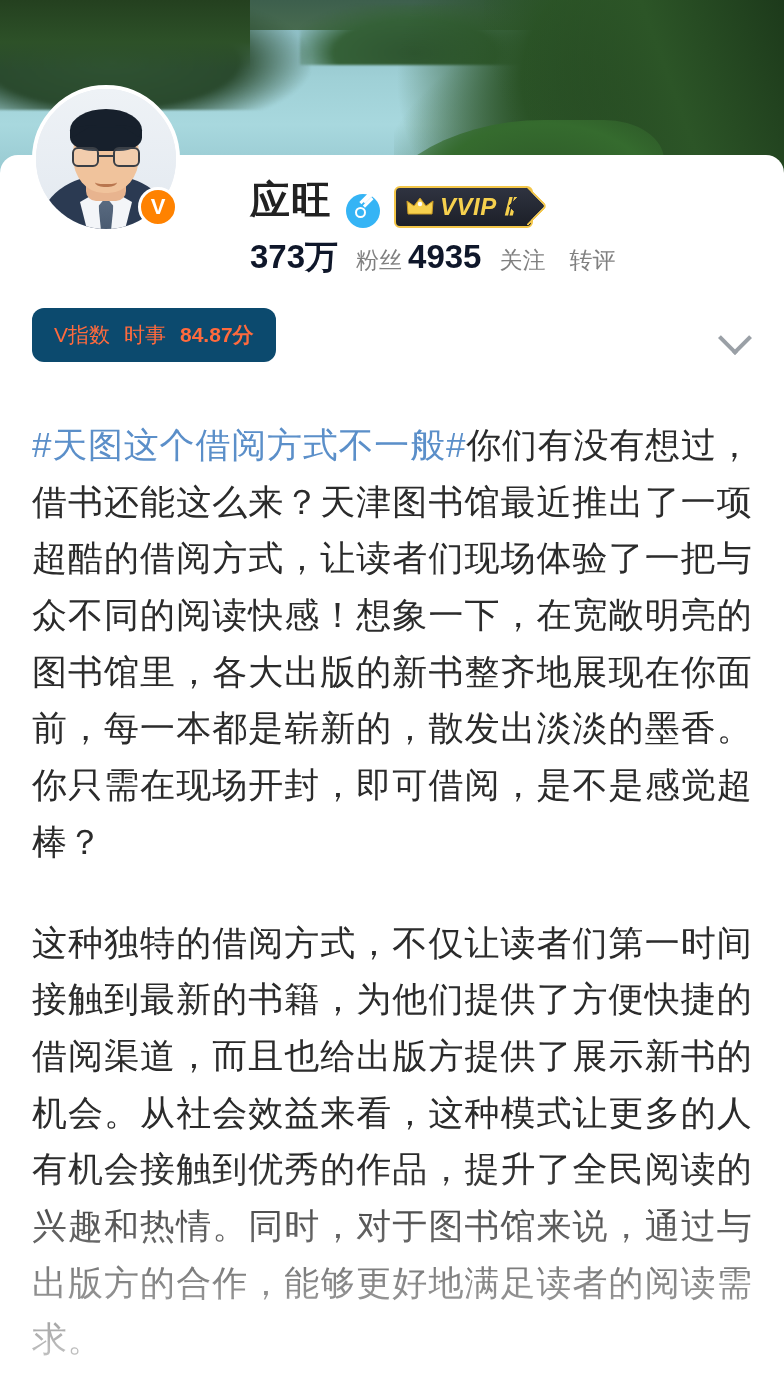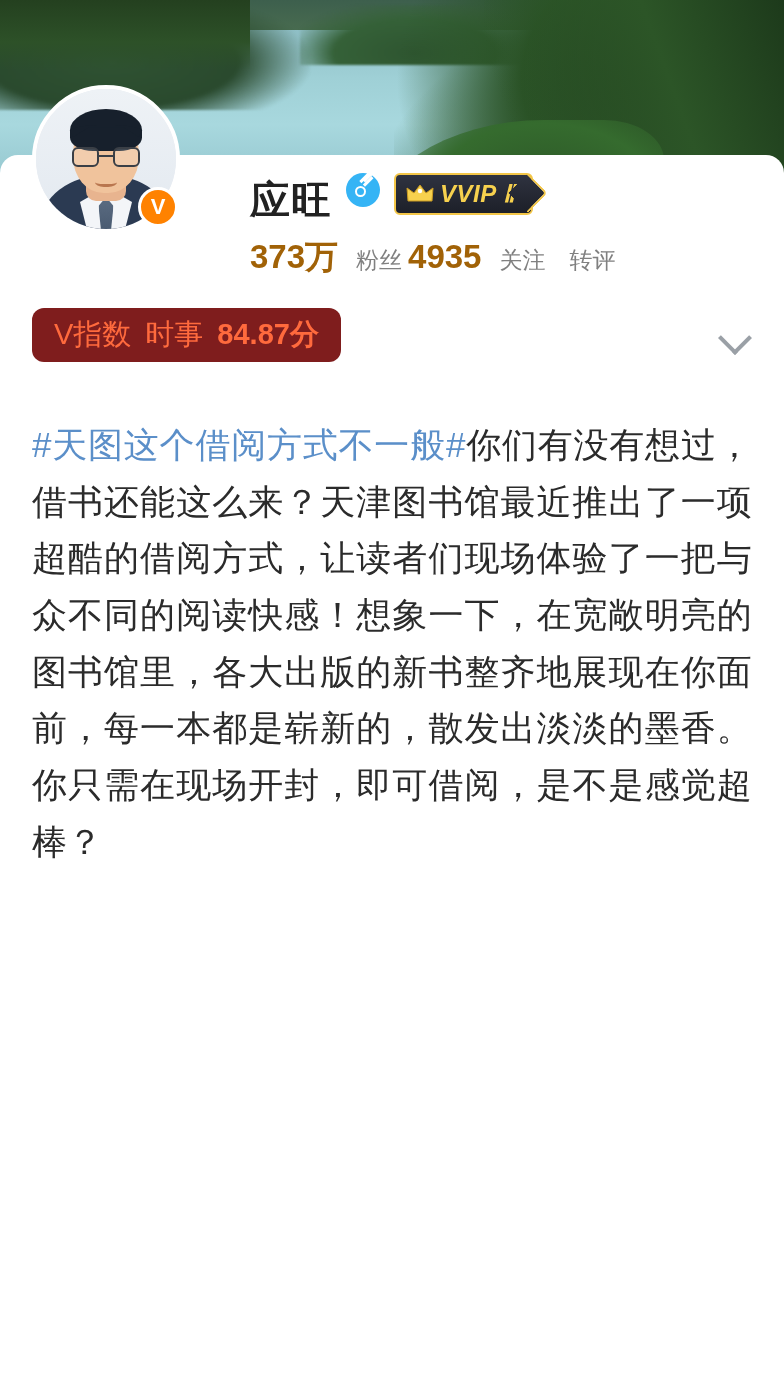--- a/index.html
+++ b/index.html
@@ -226,21 +226,21 @@
     line-height: 34px;
     text-align: center;
   }
 
   
   .name-row {
     position: absolute;
     left: 250px;
     top: 18px;
     display: flex;
-    align-items: flex-start;
+    align-items: flex-end;
     gap: 14px;
   }
   .nickname {
     font-size: 40px;
     font-weight: bold;
     color: #222222;
     letter-spacing: 1px;
   }
   .gender-icon {
     width: 34px; height: 34px;
@@ -300,43 +300,43 @@
   .stats-row {
     position: absolute;
     left: 250px;
     top: 80px;
     font-size: 33px;
     color: #333333;
     white-space: nowrap;
     display: flex;
     align-items: baseline;
   }
-  .stat-num { font-weight: bold; color: #a16207; }
+  .stat-num { font-weight: bold; color: #0f172a; }
   .stat-label { color: #808080; margin: 0 6px 0 4px; font-size: 23px;}
   .stat-sep { display: inline-block; width: 14px; }
 
   
   .vindex-row {
     position: absolute;
     left: 32px;
     top: 152px;
     width: 720px;
     height: 56px;
     display: flex;
     align-items: center;
   }
   .vindex-pill {
     display: flex;
     align-items: center;
     height: 54px;
     padding: 0 22px;
     border-radius: 12px;
-    background: #7f1d1d;
+    background: #0c4a6e;
     color: #ff6a3d;
-    font-size: 29px;
+    font-size: 21px;
     gap: 14px;
   }
   .vindex-label { color: #ff6a3d; }
   .vindex-topic { color: #ff6a3d; }
   .vindex-score { color: #ff6a3d; font-weight: bold; }
   .chev {
     margin-left: auto;
     width: 34px; height: 34px;
     position: relative;
   }
@@ -432,15 +432,16 @@
     <span class="vindex-pill">
       <span class="vindex-label">V指数</span>
       <span class="vindex-topic">时事</span>
       <span class="vindex-score">84.87分</span>
     </span>
     <span class="chev"></span>
   </div>
 
   <div class="post">
     <p class="para"><span class="topic">#天图这个借阅方式不一般#</span><span>你们有没有想过，借书还能这么来？天津图书馆最近推出了一项超酷的借阅方式，让读者们现场体验了一把与众不同的阅读快感！想象一下，在宽敞明亮的图书馆里，各大出版的新书整齐地展现在你面前，每一本都是崭新的，散发出淡淡的墨香。你只需在现场开封，即可借阅，是不是感觉超棒？</span></p>
+    <p class="para faded">这种独特的借阅方式，不仅让读者们第一时间接触到最新的书籍，为他们提供了方便快捷的借阅渠道，而且也给出版方提供了展示新书的机会。从社会效益来看，这种模式让更多的人有机会接触到优秀的作品，提升了全民阅读的兴趣和热情。同时，对于图书馆来说，通过与出版方的合作，能够更好地满足读者的阅读需求。</p>
   </div>
 
 </div>
 
 </body></html>

